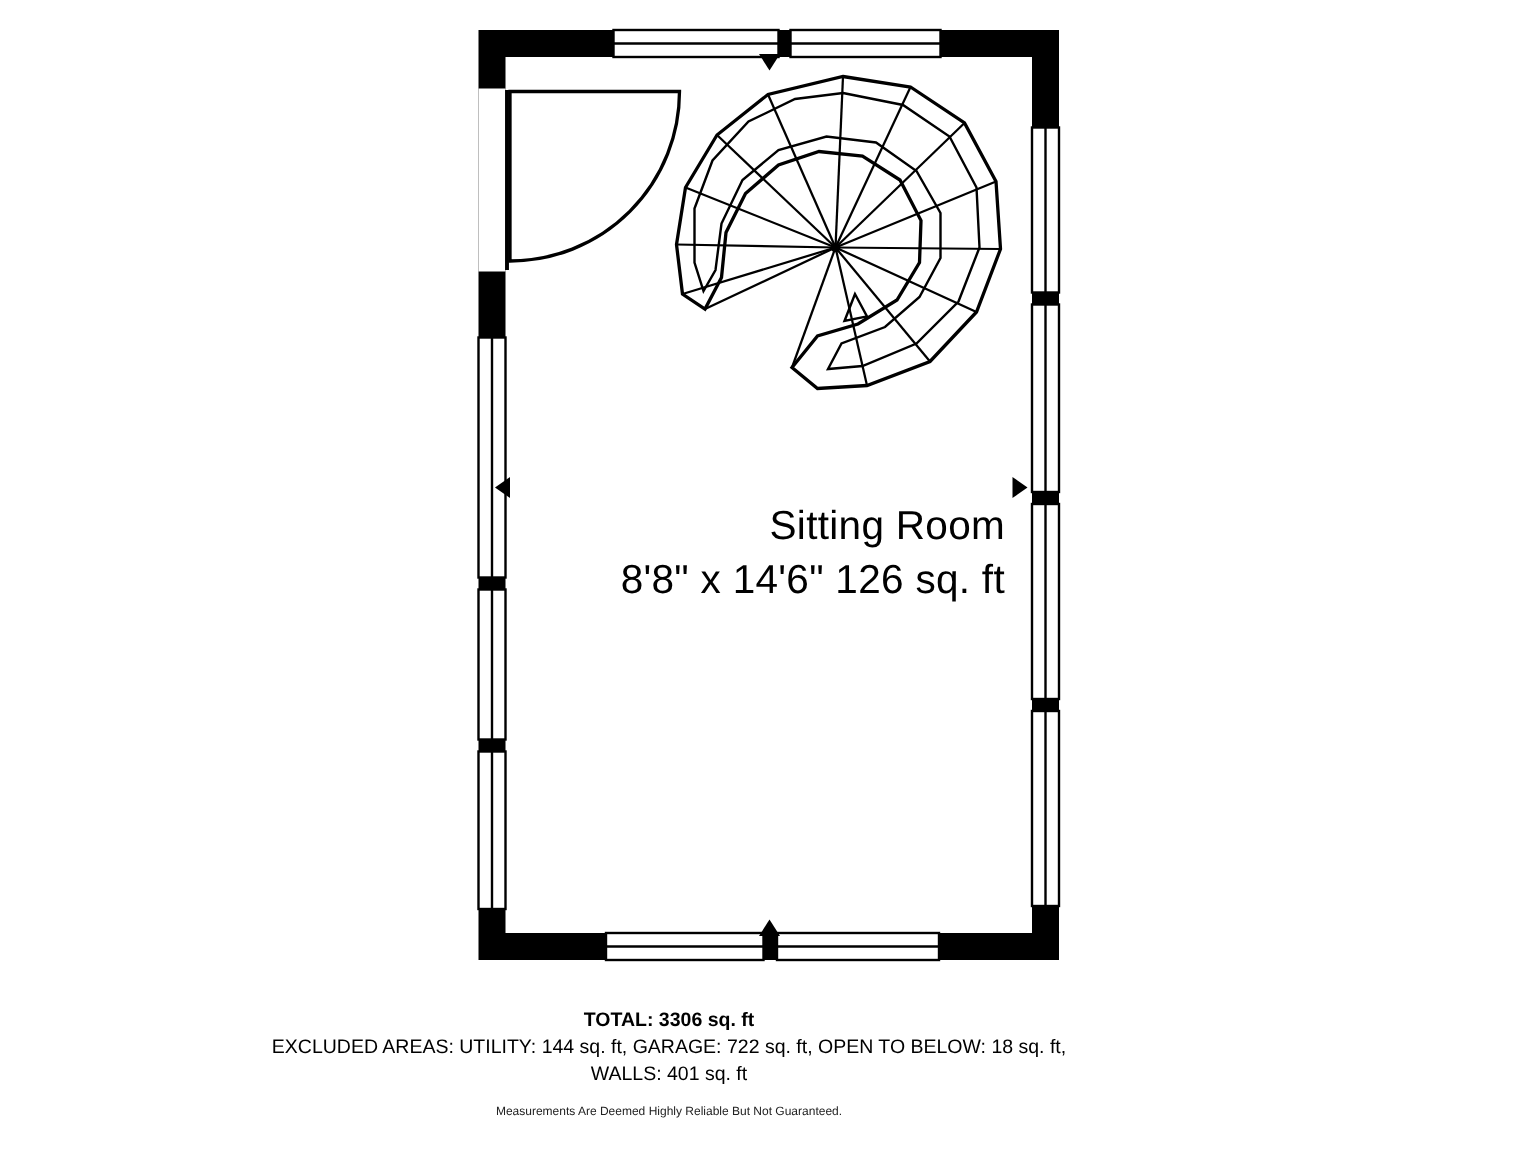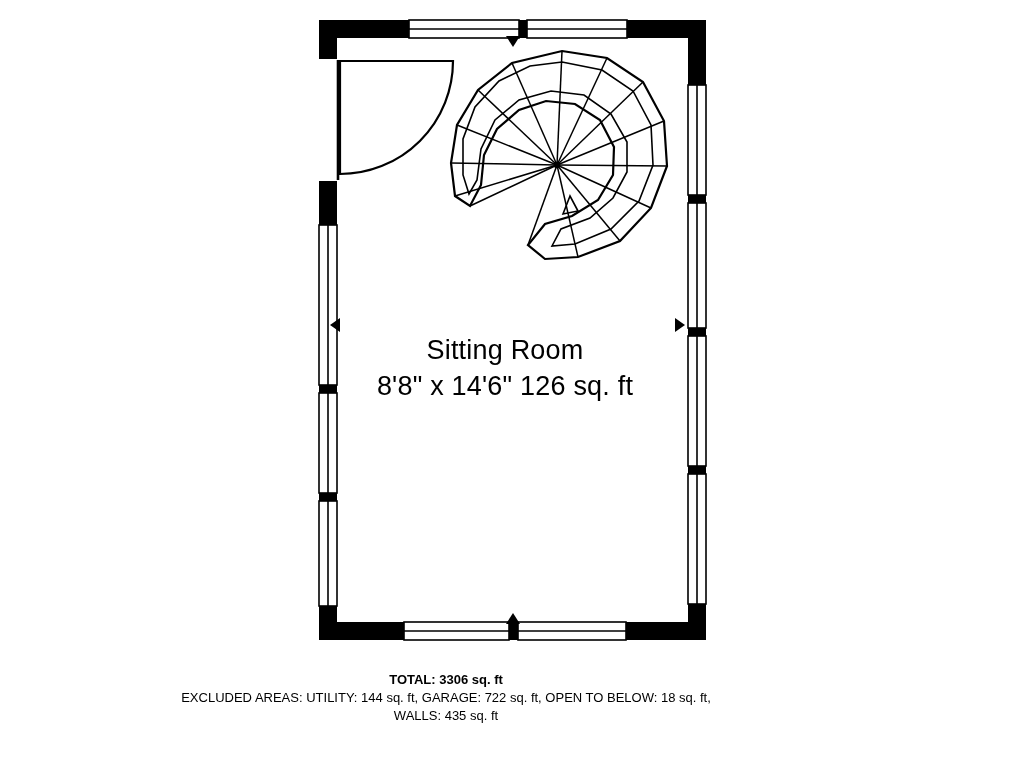--- a/index.html
+++ b/index.html
@@ -20,21 +20,21 @@
     left: 0;
     top: 0;
     width: 1024px;
     height: 768px;
   }
   .room-label-block {
     position: absolute;
     left: 340px;
     top: 335px;
     width: 330px;
-    text-align: center;
+    text-align: right;
     line-height: 1.18;
     pointer-events: none;
   }
   .room-name {
     font-size: 27px;
     font-weight: 400;
     letter-spacing: 0.2px;
   }
   .room-dims {
     font-size: 27px;
@@ -168,14 +168,15 @@
 </svg>
 
 <div class="room-label-block">
   <div class="room-name">Sitting Room</div>
   <div class="room-dims">8'8" x 14'6" 126 sq. ft</div>
 </div>
 
 <div class="footer">
   <div class="footer-total">TOTAL: 3306 sq. ft</div>
   <div class="footer-line">EXCLUDED AREAS: UTILITY: 144 sq. ft, GARAGE: 722 sq. ft, OPEN TO BELOW: 18 sq. ft,</div>
-  <div class="footer-line">WALLS: 435 sq. ft</div>
+  <div class="footer-line">WALLS: 401 sq. ft</div>
+  <div class="footer-disclaimer">Measurements Are Deemed Highly Reliable But Not Guaranteed.</div>
 </div>
 
 </body></html>

